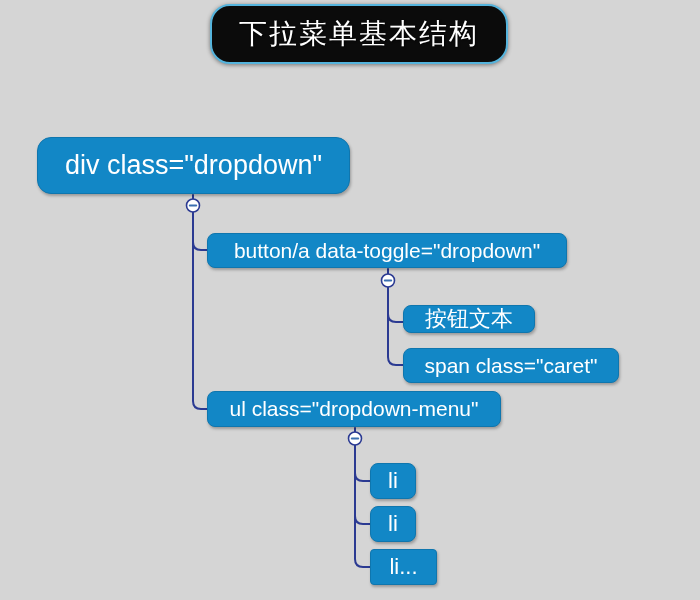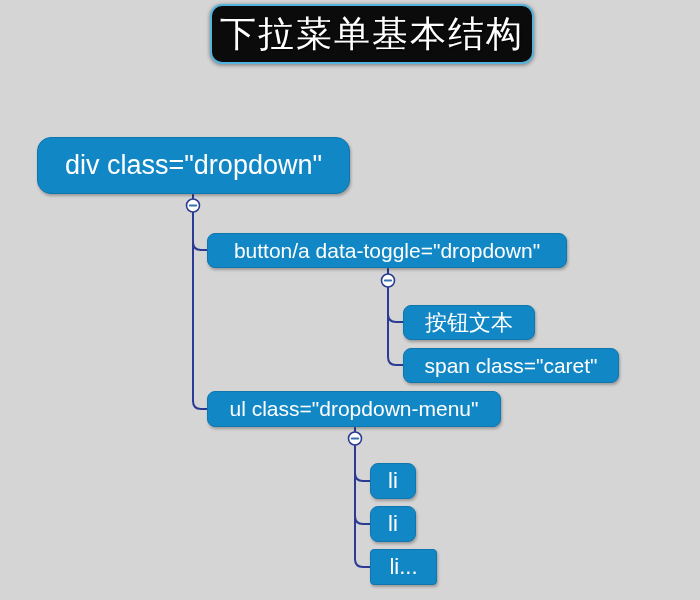--- a/index.html
+++ b/index.html
@@ -17,37 +17,37 @@
     color:#ffffff;
     display:flex;align-items:center;justify-content:center;
     border:1px solid #0f76ae;
     box-sizing:border-box;
     box-shadow:1px 2px 3px rgba(0,0,0,0.28);
     white-space:nowrap;
     cursor:default;
   }
   .title-node{
     position:absolute;z-index:2;
-    left:210px;top:4px;width:324px;height:60px;
+    left:210px;top:4px;width:298px;height:60px;
     background:#0b0b0b;
     border:2px solid #55b4dd;
-    border-radius:12px;
+    border-radius:20px;
     box-sizing:border-box;
     display:flex;align-items:center;justify-content:center;
     color:#ffffff;
     font-family:"DejaVu Serif","Liberation Serif",serif;
-    font-size:36px;
+    font-size:28px;
     letter-spacing:2px;
     box-shadow:0 1px 4px rgba(0,0,0,0.45);
     text-shadow:1px 1px 2px rgba(0,0,0,0.8);
   }
   .serif-cjk{font-family:"DejaVu Serif","Liberation Serif",serif;}
   #node-root   {left:37px;  top:137px; width:313px; height:57px; border-radius:14px; font-size:27px;}
   #node-button {left:207px; top:233px; width:360px; height:35px; border-radius:8px;  font-size:21px;}
-  #node-btntext{left:403px; top:305px; width:132px; height:35px; border-radius:8px;  font-size:22px;}
+  #node-btntext{left:403px; top:305px; width:132px; height:28px; border-radius:8px;  font-size:22px;}
   #node-caret  {left:403px; top:348px; width:216px; height:35px; border-radius:8px;  font-size:21px;}
   #node-ul     {left:207px; top:391px; width:294px; height:36px; border-radius:8px;  font-size:21px;}
   #node-li1    {left:370px; top:463px; width:46px;  height:36px; border-radius:8px;  font-size:22px;}
   #node-li2    {left:370px; top:506px; width:46px;  height:36px; border-radius:8px;  font-size:22px;}
   #node-li3    {left:370px; top:549px; width:67px;  height:36px; border-radius:4px;  font-size:22px;}
   .cline{stroke:#2b3a92;stroke-width:2;fill:none;stroke-linecap:round;}
   .toggle-circle{fill:#ffffff;stroke:#2b3a92;stroke-width:1.6;}
   .toggle-minus{stroke:#3a6fb0;stroke-width:2;stroke-linecap:round;}
   .toggle{cursor:pointer;}
 </style>

